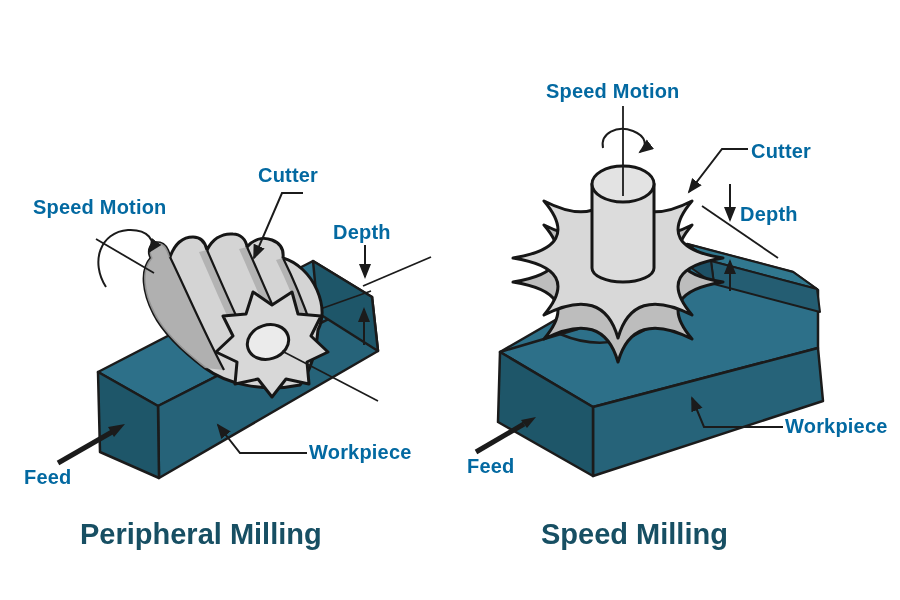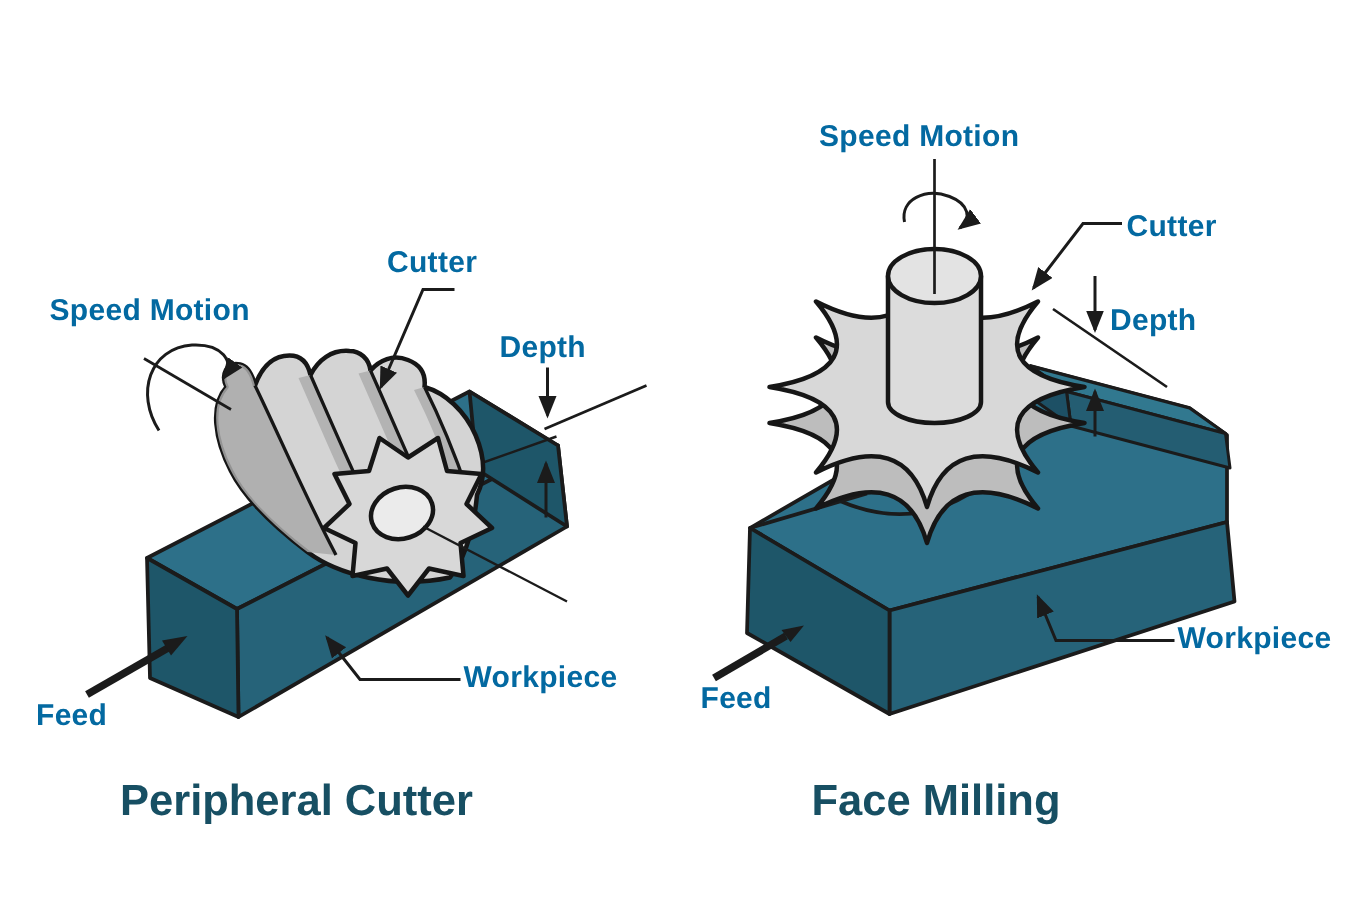--- a/index.html
+++ b/index.html
@@ -121,22 +121,22 @@
         <polygon points="536,417 527,428 521,420" fill="#1b1b1b" stroke="none"></polygon>
       </g>
     </g>
   </svg>
 
   <div class="lbl" style="left:33px;top:196px">Speed Motion</div>
   <div class="lbl" style="left:258px;top:164px">Cutter</div>
   <div class="lbl" style="left:333px;top:221px">Depth</div>
   <div class="lbl" style="left:309px;top:441px">Workpiece</div>
   <div class="lbl" style="left:24px;top:466px">Feed</div>
-  <div class="title" style="left:80px;top:518px">Peripheral Cutter</div>
+  <div class="title" style="left:80px;top:518px">Peripheral Milling</div>
 
   <div class="lbl" style="left:546px;top:80px">Speed Motion</div>
   <div class="lbl" style="left:751px;top:140px">Cutter</div>
   <div class="lbl" style="left:740px;top:203px">Depth</div>
   <div class="lbl" style="left:785px;top:415px">Workpiece</div>
   <div class="lbl" style="left:467px;top:455px">Feed</div>
-  <div class="title" style="left:541px;top:518px">Face Milling</div>
+  <div class="title" style="left:541px;top:518px">Speed Milling</div>
 
 </div>
 
 </body></html>

